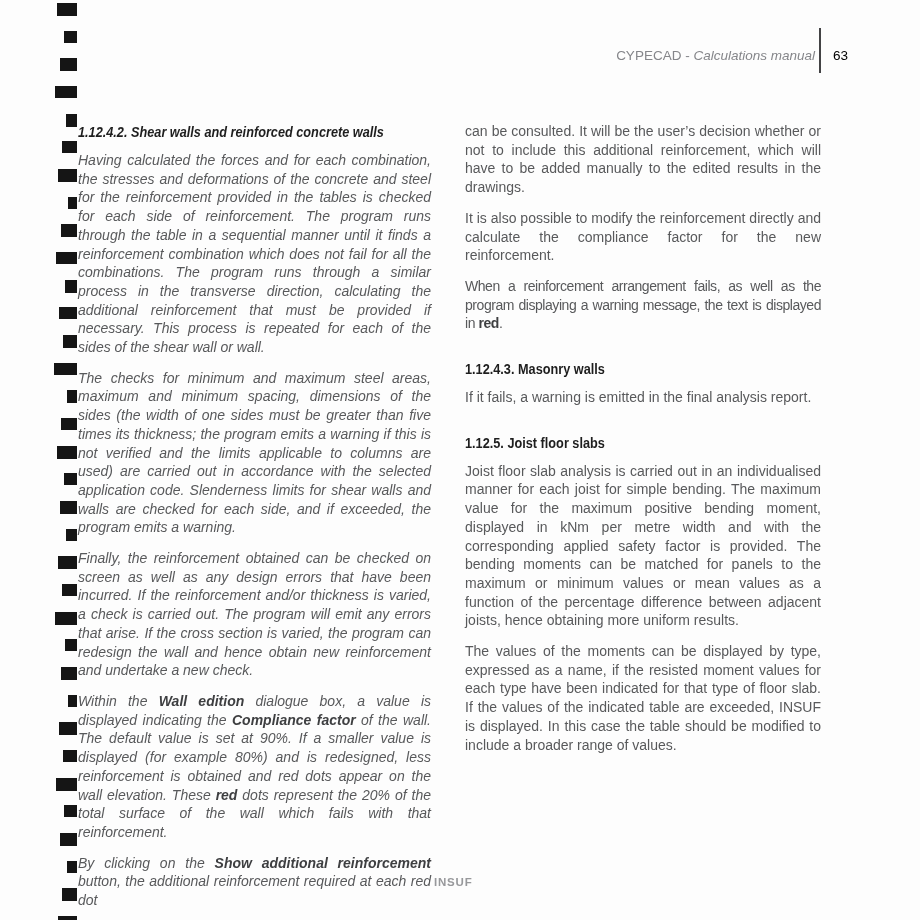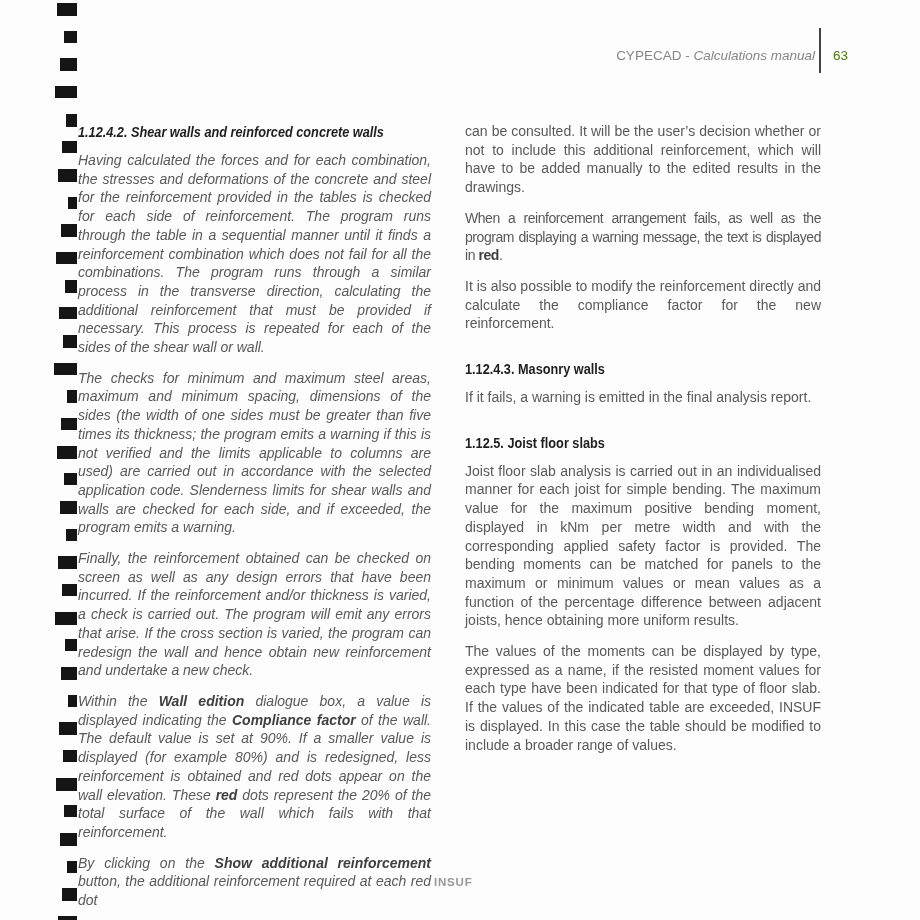--- a/index.html
+++ b/index.html
@@ -30,21 +30,21 @@
   .header-bar {
     position:absolute;
     left:819px; top:28px;
     width:2px; height:45px;
     background:#434345;
   }
   .page-num {
     position:absolute;
     left:833px; top:48px;
     font-size:13.5px; line-height:16px;
-    color:#4d7c0f;
+    color:#000000;
   }
 
   
   .col { position:absolute; top:122px; }
   .col-left  { left:78px;  width:353px;font-style:italic; }
   .col-right { left:465px; width:356px; }
 
   .h2 {
     font-size:15.5px;
     font-weight:bold;
@@ -130,22 +130,22 @@
   <div class="col col-left">
       <div class="h2">1.12.4.2. Shear walls and reinforced concrete walls</div>
       <p class="para"><span>Having calculated the forces and for each combination, the stresses and deformations of the concrete and steel for the reinforcement provided in the tables is checked for each side of reinforcement. The program runs through the table in a sequential manner until it finds a reinforcement combination which does not fail for all the combinations. The program runs through a similar process in the transverse direction, calculating the additional reinforcement that must be provided if necessary. This process is repeated for each of the sides of the shear wall or wall.</span></p>
       <p class="para"><span>The checks for minimum and maximum steel areas, maximum and minimum spacing, dimensions of the sides (the width of one sides must be greater than five times its thickness; the program emits a warning if this is not verified and the limits applicable to columns are used) are carried out in accordance with the selected application code. Slenderness limits for shear walls and walls are checked for each side, and if exceeded, the program emits a warning.</span></p>
       <p class="para"><span>Finally, the reinforcement obtained can be checked on screen as well as any design errors that have been incurred. If the reinforcement and/or thickness is varied, a check is carried out. The program will emit any errors that arise. If the cross section is varied, the program can redesign the wall and hence obtain new reinforcement and undertake a new check.</span></p>
       <p class="para"><span>Within the </span><b>Wall edition</b><span> dialogue box, a value is displayed indicating the </span><b>Compliance factor</b><span> of the wall. The default value is set at 90%. If a smaller value is displayed (for example 80%) and is redesigned, less reinforcement is obtained and red dots appear on the wall elevation. These </span><b>red</b><span> dots represent the 20% of the total surface of the wall which fails with that reinforcement.</span></p>
       <p class="para"><span>By clicking on the </span><b>Show additional reinforcement</b><span> button, the additional reinforcement required at each red dot</span></p>
     </div>
   <div class="col col-right">
       <p class="para"><span>can be consulted. It will be the user’s decision whether or not to include this additional reinforcement, which will have to be added manually to the edited results in the drawings.</span></p>
+      <p class="para"><span>It is also possible to modify the reinforcement directly and calculate the compliance factor for the new reinforcement.</span></p>
       <p class="para condensed"><span>When a reinforcement arrangement fails, as well as the program displaying a warning message, the text is displayed in </span><b>red</b><span>.</span></p>
-      <p class="para"><span>It is also possible to modify the reinforcement directly and calculate the compliance factor for the new reinforcement.</span></p>
       <div class="h2">1.12.4.3. Masonry walls</div>
       <p class="para"><span>If it fails, a warning is emitted in the final analysis report.</span></p>
       <div class="h2">1.12.5. Joist floor slabs</div>
       <p class="para"><span>Joist floor slab analysis is carried out in an individualised manner for each joist for simple bending. The maximum value for the maximum positive bending moment, displayed in kNm per metre width and with the corresponding applied safety factor is provided. The bending moments can be matched for panels to the maximum or minimum values or mean values as a function of the percentage difference between adjacent joists, hence obtaining more uniform results.</span></p>
       <p class="para"><span>The values of the moments can be displayed by type, expressed as a name, if the resisted moment values for each type have been indicated for that type of floor slab. If the values of the indicated table are exceeded, INSUF is displayed. In this case the table should be modified to include a broader range of values.</span></p>
     </div>
 
   <div class="footer-brand">INSUF</div>
 
 </div>

